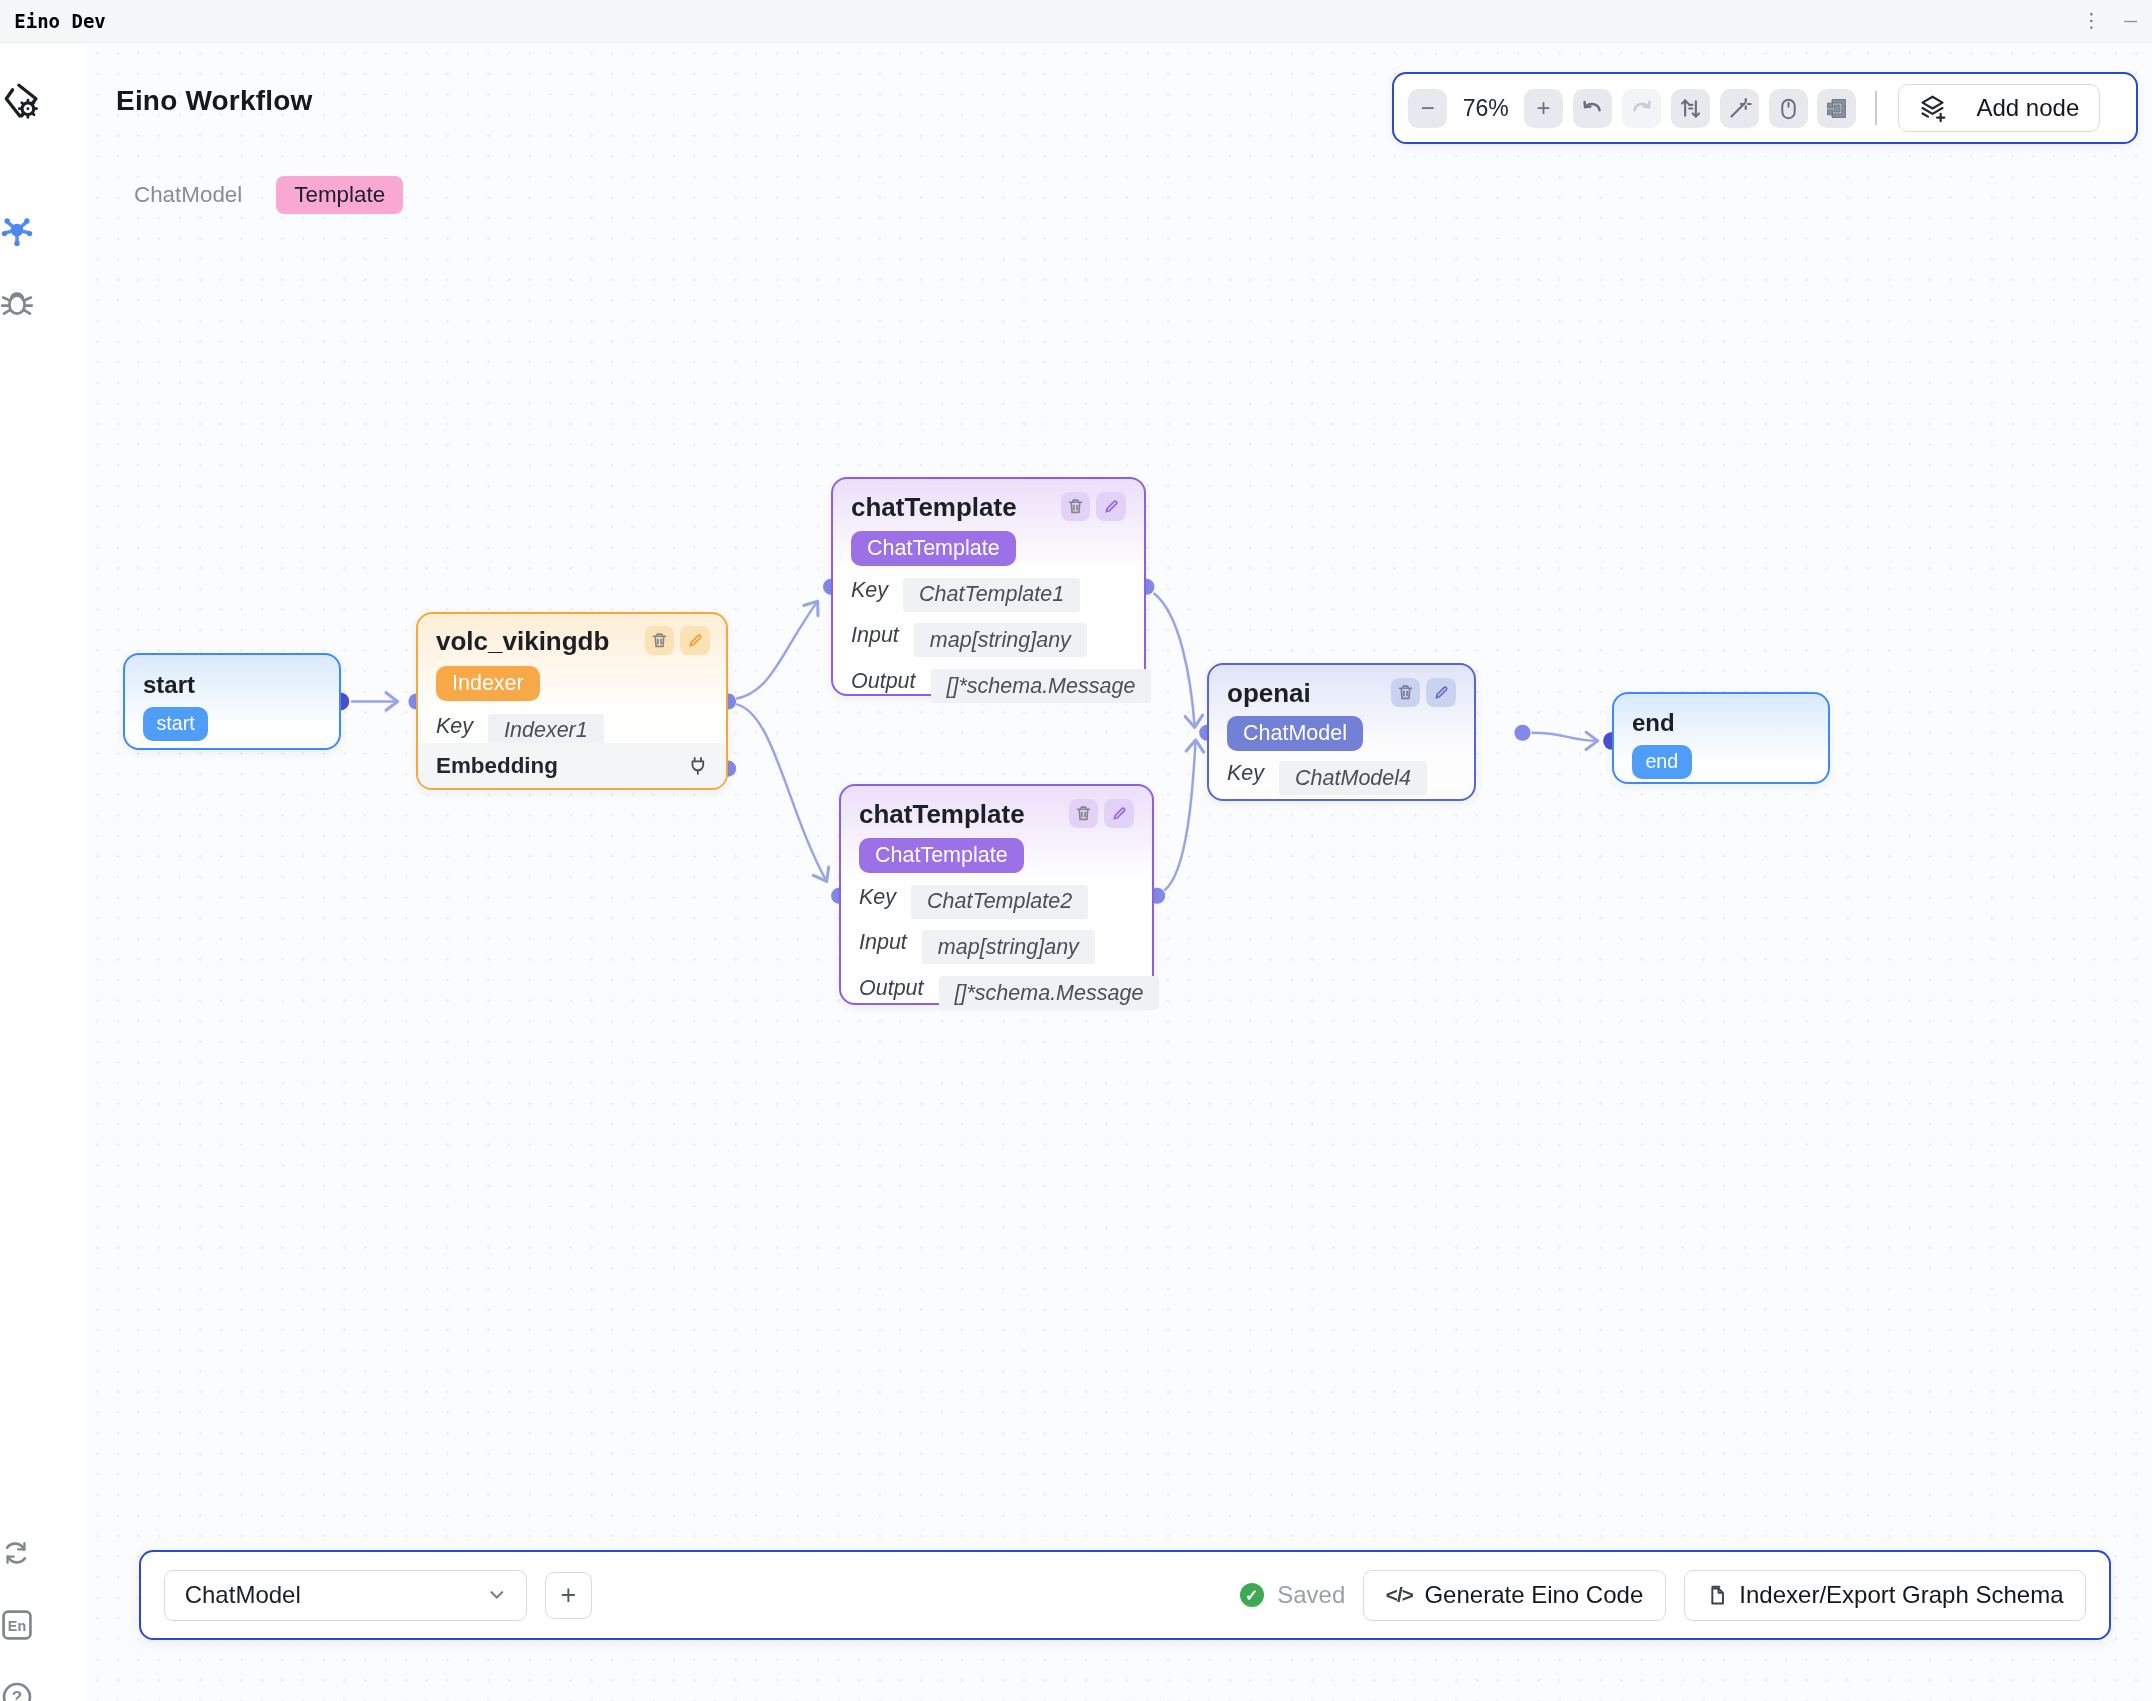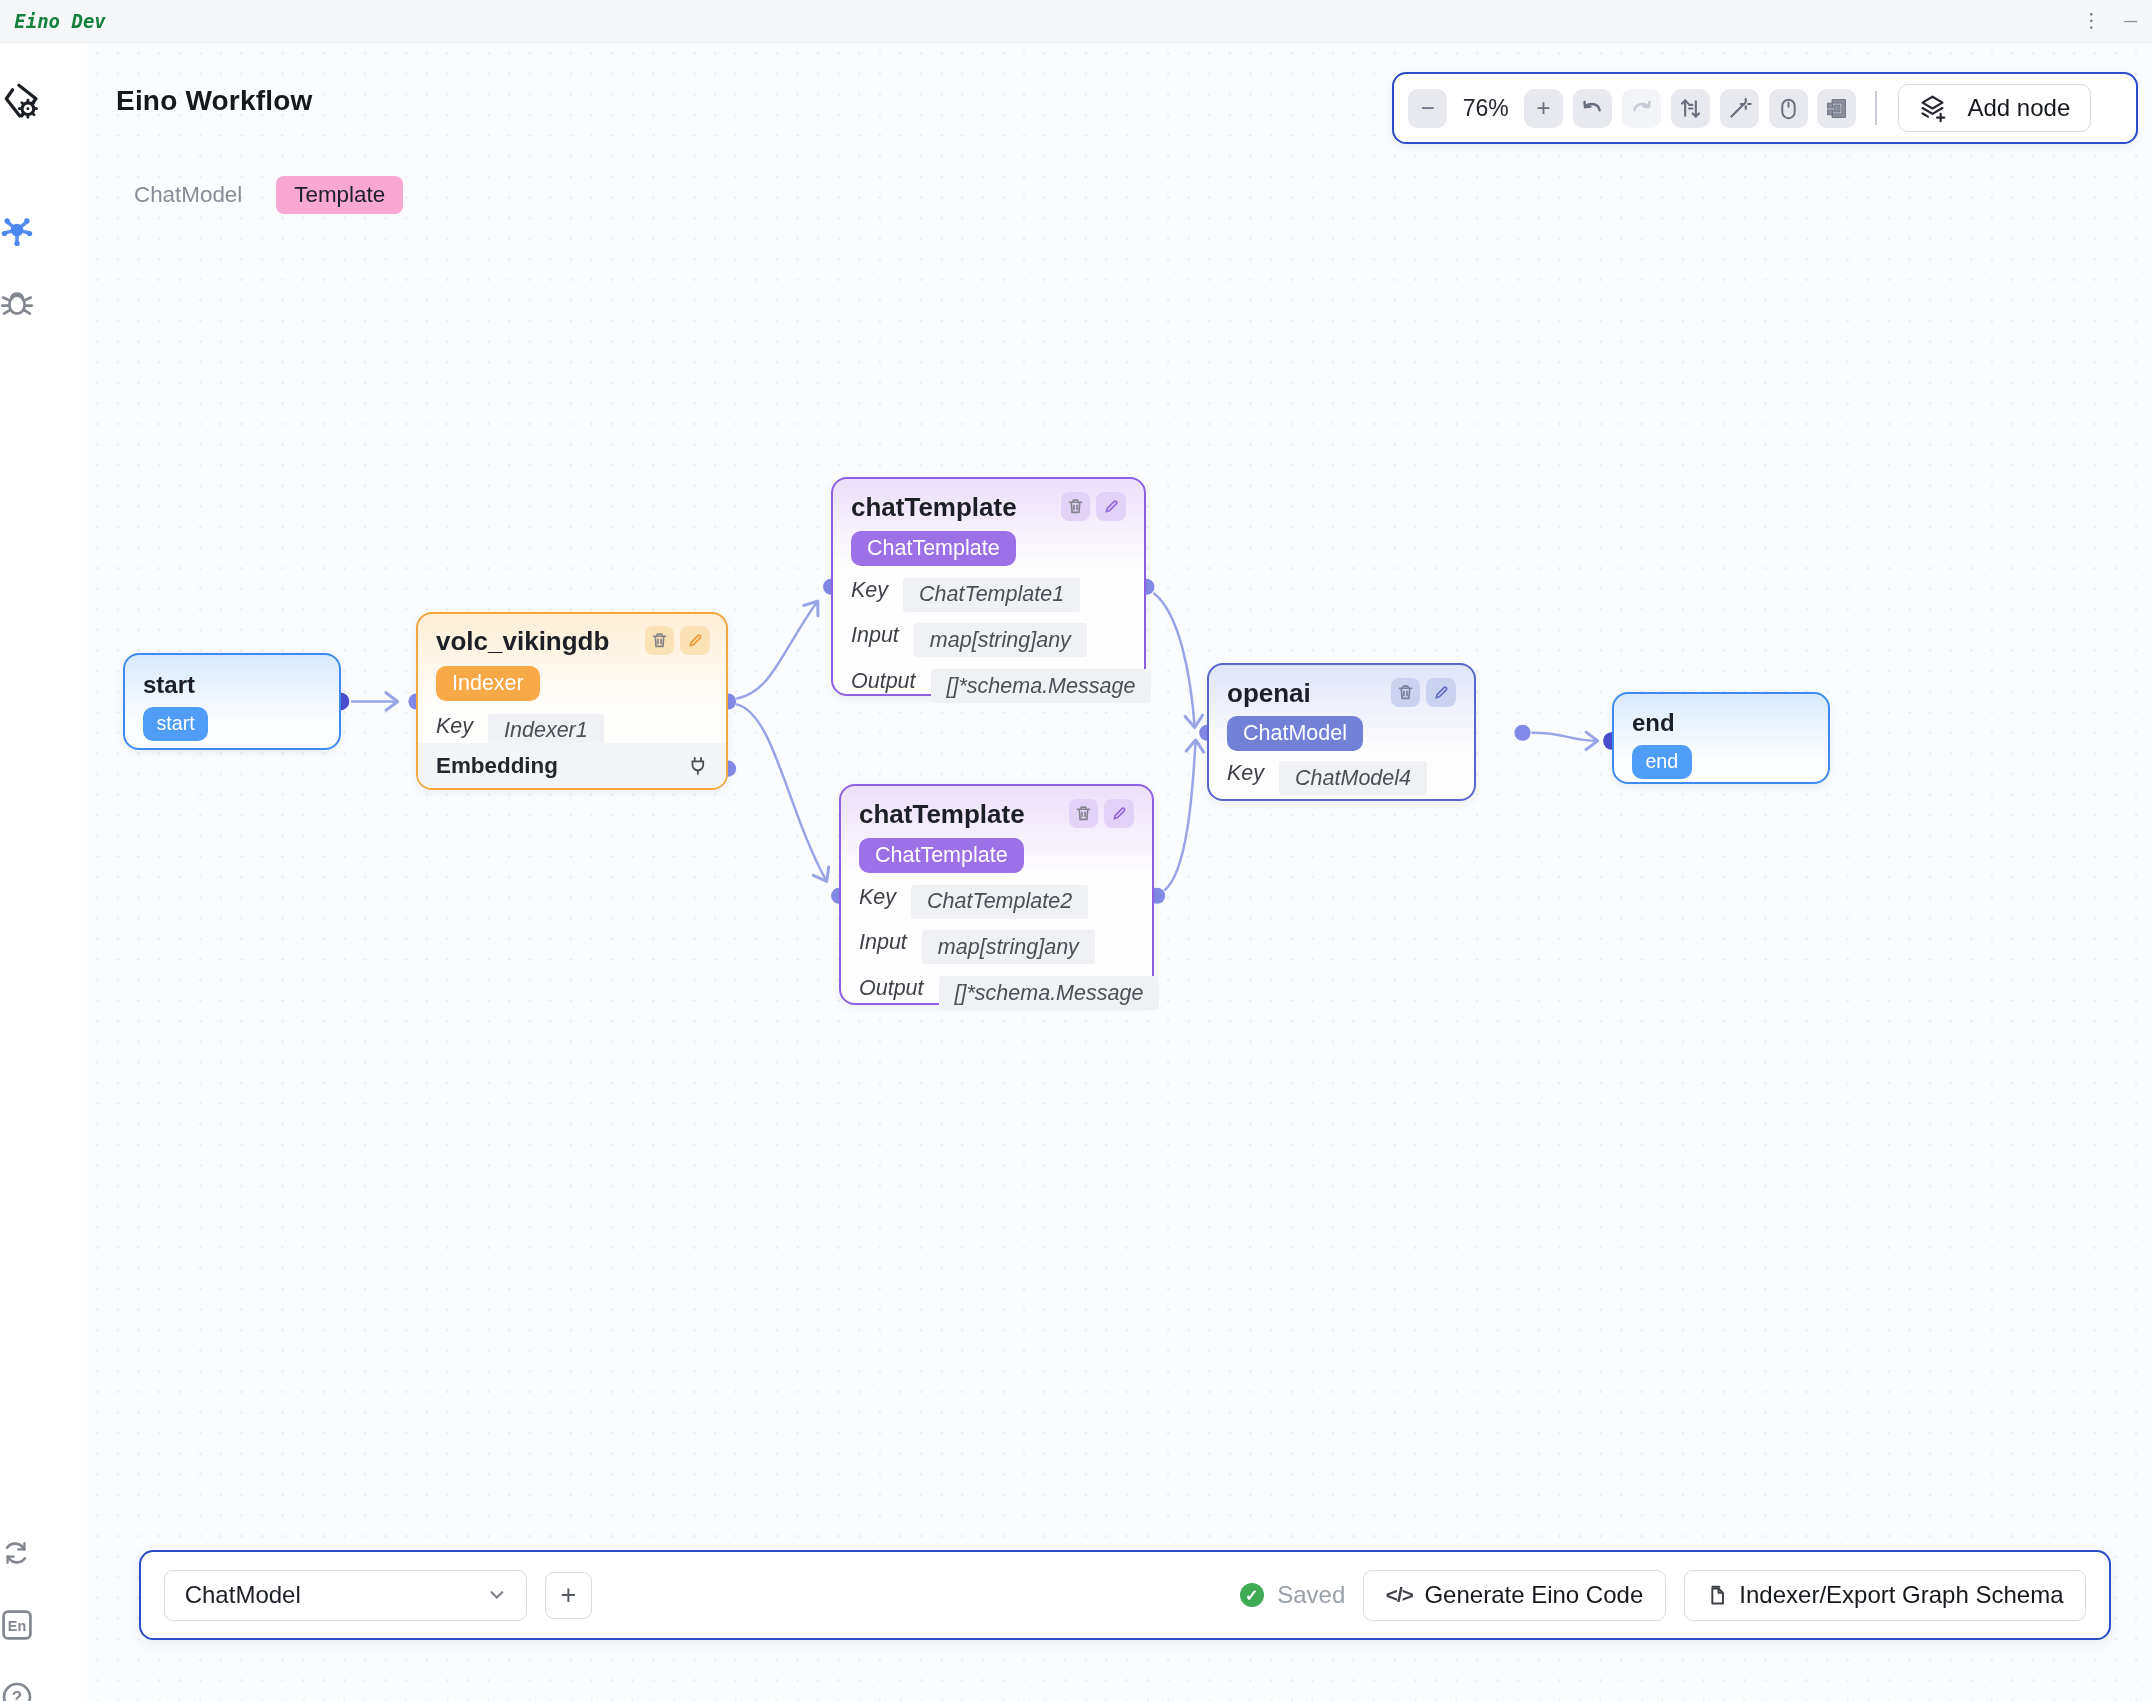--- a/index.html
+++ b/index.html
@@ -1,20 +1,20 @@
 <!DOCTYPE html>
 <html style="font-size:14.3px"><head>
 <meta charset="utf-8">
 <style>
   * { margin:0; padding:0; box-sizing:border-box; }
   html,body { width:2153px; height:1702px; font-family:"Liberation Sans", sans-serif; background:#ffffff; overflow:hidden; }
 
   
   .topbar { position:absolute; left:0; top:0; width:2153px; height:43px; background:#f6f7f9; border-bottom:0.9px solid #eceef1; display:flex; align-items:center; }
-  .topbar-title { font-family:"DejaVu Sans Mono", monospace; font-weight:bold; font-size:19px; color:#15803d; margin-left:14.3px;font-style:italic; }
+  .topbar-title { font-family:"DejaVu Sans Mono", monospace; font-weight:bold; font-size:19px; color:#000000; margin-left:14.3px; }
   .topbar-actions { margin-left:auto; display:flex; align-items:center; gap:23px; margin-right:16px; color:#70747e; }
   .kebab { font-size:19.7px; line-height:1; }
   .minimize { font-size:18px; color:#8a8e98; }
 
   
   .sidebar { position:absolute; left:0; top:43px; width:87px; height:1659px; background:#ffffff; }
   .side-icon { position:absolute; left:0; width:87px; display:flex; justify-content:flex-start; cursor:pointer; }
 
   
   .canvas { position:absolute; left:87px; top:43px; right:0; bottom:0; background:#fbfcfd;
@@ -28,21 +28,21 @@
   .tab.active { background:#f9a8d4; color:#1c1f25; }
 
   
   .toolbar { position:absolute; left:1392px; top:72px; width:746px; height:72px; background:#ffffff; border:2.2px solid #2b4bca; border-radius:14.3px; display:flex; align-items:center; padding:0 14.3px; gap:9.9px; box-shadow:0 2.7px 9px rgba(40,60,150,0.08); }
   .tbtn { width:39px; height:39px; border-radius:9.9px; background:#e7e9ee; border:none; display:flex; align-items:center; justify-content:center; color:#696f7d; font-size:24px; cursor:pointer; flex:0 0 auto; }
   .tbtn.disabled { background:#f3f4f8; color:#c7cbd5; }
   .tbtn svg { stroke:#696f7d; }
   .tbtn.disabled svg { stroke:#c7cbd5; }
   .zoom-pct { font-size:23px; color:#23262c; width:57px; text-align:center; flex:0 0 auto; }
   .tb-divider { width:1.8px; height:34px; background:#caccd4; margin:0 9px; flex:0 0 auto; }
-  .add-node-btn { height:48px; border-radius:9.9px; border:1.8px solid #d8dbe2; background:#ffffff; display:flex; align-items:center; gap:20px; padding:0 19.7px; font-size:24px; color:#15181d; cursor:pointer; margin-left:1.8px; }
+  .add-node-btn { height:48px; border-radius:9.9px; border:1.8px solid #d8dbe2; background:#ffffff; display:flex; align-items:center; gap:29px; padding:0 19.7px; font-size:24px; color:#15181d; cursor:pointer; margin-left:1.8px; }
 
   
   .node { position:absolute; border-radius:16px; background:#fff; box-shadow:0 2.7px 9px rgba(30,40,90,0.07); }
   .node-title { font-weight:bold; color:#1c1f25; }
   .badge { display:inline-block; color:#ffffff; border-radius:9.9px; font-size:21.5px; padding:5.4px 16px; }
   .row { display:flex; align-items:flex-start; gap:15px;font-style:italic; }
   .row-label { font-size:21.5px; color:#3d4047; flex:0 0 auto; }
   .pill { background:#f0f1f4; color:#4b4e55; font-size:21.5px; border-radius:3px; padding:4.5px 16px; white-space:nowrap; }
   .icon-btn { width:29.6px; height:29.6px; border-radius:8px; display:flex; align-items:center; justify-content:center; cursor:pointer; }
 

